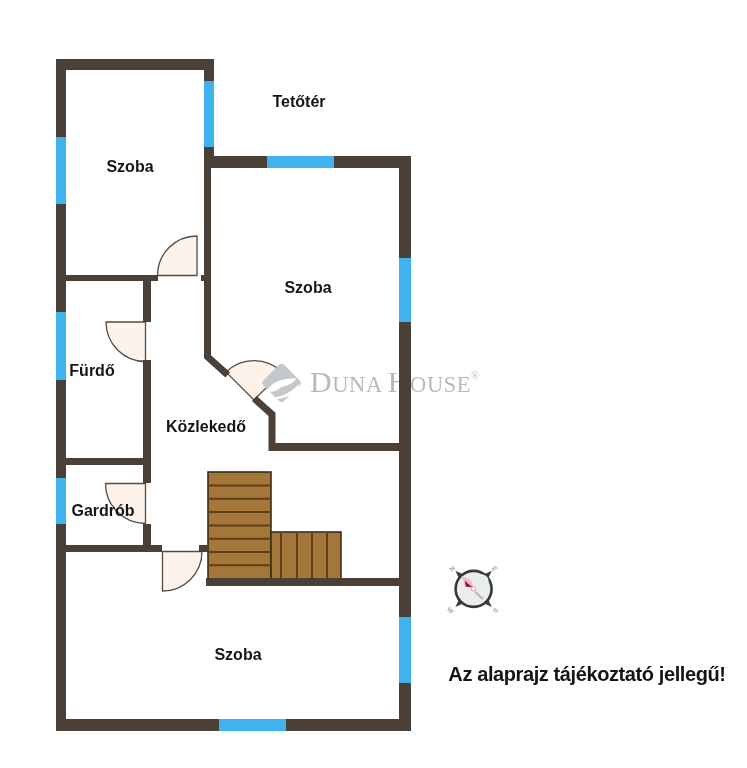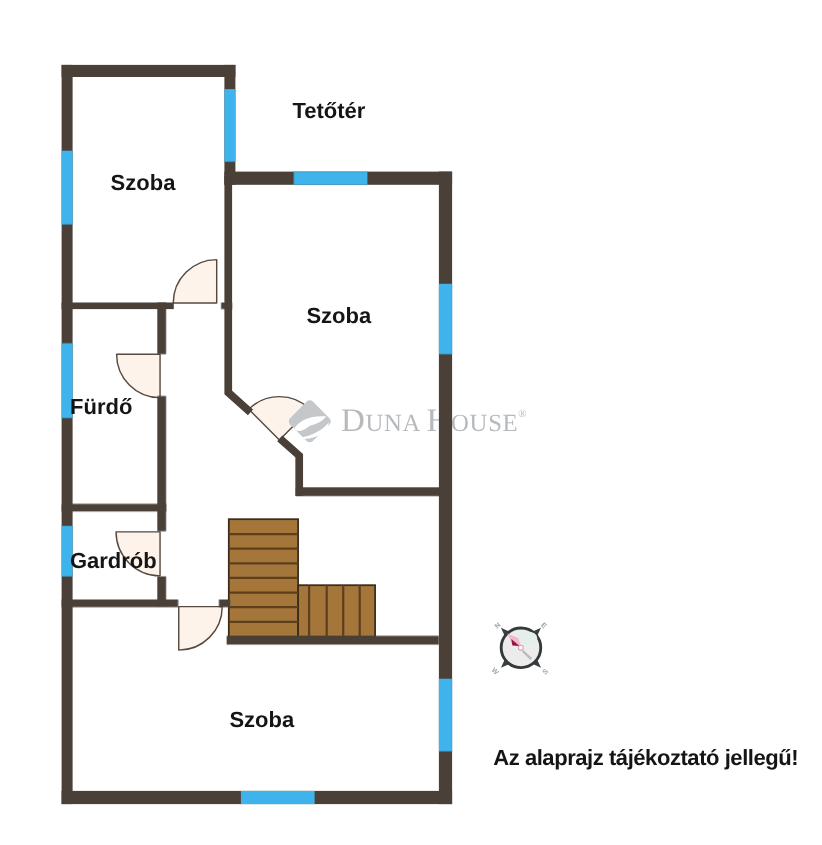--- a/index.html
+++ b/index.html
@@ -1,21 +1,21 @@
 <!DOCTYPE html>
 <html><head>
 <meta charset="utf-8">
 <style>
   html,body{margin:0;padding:0;background:#fff;}
   *{-webkit-font-smoothing:antialiased;}
   #plan{position:relative;width:747px;height:768px;background:#ffffff;overflow:hidden;
         font-family:"Liberation Sans",sans-serif;}
   .w{position:absolute;background:#4a4038;}
   .win{position:absolute;background:#3fb4ec;}
-  .lbl{position:absolute;font-weight:bold;font-size:20px;color:rgba(16,16,16,0.98);white-space:nowrap;
+  .lbl{position:absolute;font-weight:bold;font-size:16px;color:rgba(16,16,16,0.98);white-space:nowrap;
        transform:translate(-50%,-50%) translateZ(0);letter-spacing:0px;}
   #plan svg{transform:translateZ(0);}
 </style>
 </head>
 <body>
 <div id="plan">
 
   <svg id="logosvg" width="747" height="768" viewBox="0 0 747 768" style="position:absolute;left:0;top:0;">
 
     <g fill="#fdf3ea" stroke="#564a40" stroke-width="1.3" stroke-linejoin="round">
@@ -87,23 +87,24 @@
   <div class="win" style="left:399px;top:617px;width:12px;height:66px;"></div>
   <div class="win" style="left:219px;top:719px;width:67px;height:12px;"></div>
   <div class="win" style="left:56px;top:137px;width:10px;height:67px;"></div>
   <div class="win" style="left:56px;top:312px;width:10px;height:68px;"></div>
   <div class="win" style="left:56px;top:478px;width:10px;height:46px;"></div>
 
   <div class="lbl" style="left:299px;top:102px;">Tetőtér</div>
   <div class="lbl" style="left:130px;top:167px;">Szoba</div>
   <div class="lbl" style="left:308px;top:288px;">Szoba</div>
   <div class="lbl" style="left:92px;top:371px;">Fürdő</div>
+  <div class="lbl" style="left:206px;top:427px;">Közlekedő</div>
   <div class="lbl" style="left:103px;top:511px;text-align:right;">Gardrób</div>
   <div class="lbl" style="left:238px;top:655px;">Szoba</div>
-  <div class="lbl" style="left:587px;top:674px;font-size:20px;letter-spacing:-0.4px;margin-top:16px;">Az alaprajz tájékoztató jellegű!</div>
+  <div class="lbl" style="left:587px;top:674px;font-size:20px;letter-spacing:-0.4px;">Az alaprajz tájékoztató jellegű!</div>
 
   <svg width="747" height="768" viewBox="0 0 747 768" style="position:absolute;left:0;top:0;">
     <g>
 
       <g fill="#3a3f42">
         <polygon points="455.4,570.7 460.2,581.1 465.8,575.5"></polygon>
         <polygon points="491.8,570.7 487.0,581.1 481.4,575.5"></polygon>
         <polygon points="455.4,607.1 460.2,596.7 465.8,602.3"></polygon>
         <polygon points="491.8,607.1 487.0,596.7 481.4,602.3"></polygon>
       </g>

